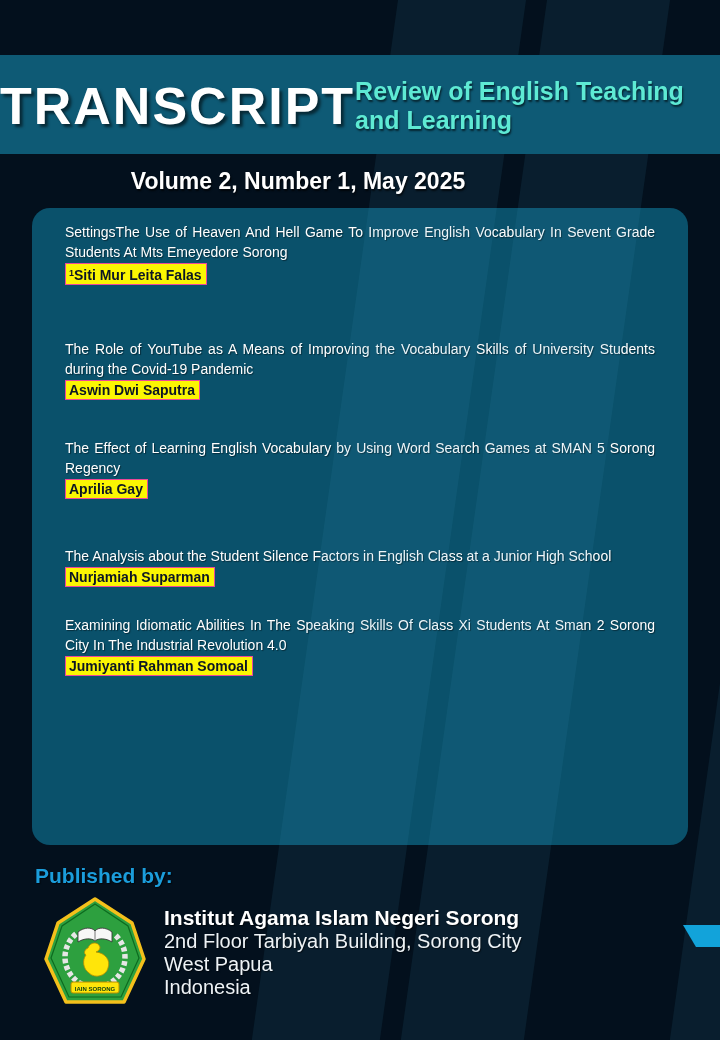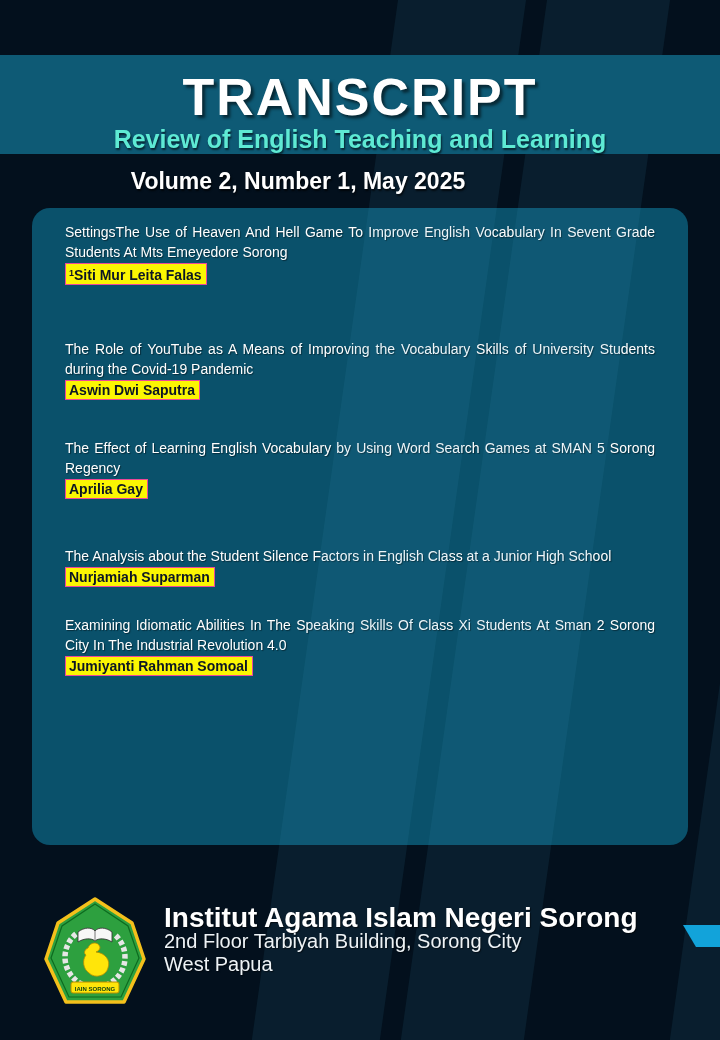--- a/index.html
+++ b/index.html
@@ -17,21 +17,21 @@
     z-index:2;pointer-events:none;
   }
   .stripe.s1{left:398px;width:128px;}
   .stripe.s2{left:547px;width:123px;}
   .stripe.s3{left:816px;width:220px;}
 
   
   .header-band{
     position:absolute;left:0;top:55px;width:720px;height:99px;
     background:#0e5a75;z-index:3;
-    display:flex;flex-direction:column;align-items:center;justify-content:flex-end;
+    display:flex;flex-direction:row;align-items:center;justify-content:center;
   }
   .journal-title{
     color:#ffffff;font-size:52px;font-weight:bold;letter-spacing:2px;
     line-height:1;margin-top:2px;
     text-shadow:3px 3px 3px rgba(0,0,0,0.55);
   }
   .journal-subtitle{
     color:#5eead4;font-size:25px;font-weight:bold;margin-top:2px;
     text-shadow:1px 2px 2px rgba(0,0,0,0.6);
   }
@@ -72,23 +72,22 @@
     color:#1b9ddb;font-size:21px;font-weight:bold;
     text-shadow:1px 1px 1px rgba(0,0,0,0.6);
   }
   .footer-row{
     position:absolute;left:42px;top:896px;z-index:3;
     display:flex;align-items:flex-start;
   }
   .logo-box{width:106px;height:114px;flex:0 0 auto;}
   .publisher-text{margin-left:16px;padding-top:10px;color:#eef3f6;}
   .publisher-name{
-    color:#ffffff;font-size:28px;font-weight:bold;line-height:24px;
+    color:#ffffff;font-size:21px;font-weight:bold;line-height:24px;
     text-shadow:1px 1px 1px rgba(0,0,0,0.6);
-    text-align:center;
   }
   .publisher-line{font-size:20px;line-height:23px;text-shadow:1px 1px 1px rgba(0,0,0,0.5);}
 
   
   .accent-bar{
     position:absolute;right:0;top:925px;width:37px;height:22px;z-index:3;
     background:#12a3da;
     clip-path:polygon(0% 0%, 100% 0%, 100% 100%, 35% 100%);
   }
 </style>
@@ -140,36 +139,38 @@
 
     <div class="article">
       <div class="title">Examining Idiomatic Abilities In The Speaking Skills Of Class Xi Students At Sman 2 Sorong City In The Industrial Revolution 4.0</div>
       <div class="author-line">
         <span class="hl"><span>Jumiyanti Rahman Somoal</span></span>
       </div>
     </div>
 
   </div>
 
+  <div class="published-by">Published by:</div>
 
   <div class="footer-row">
     <div class="logo-box">
       <svg width="106" height="114" viewBox="0 0 106 114" xmlns="http://www.w3.org/2000/svg">
         <path d="M53 3 L90 27 L102 63 L82 106 L24 106 L4 63 L16 27 Z" fill="#2da03f" stroke="#f4c01b" stroke-width="3.5" stroke-linejoin="round"></path>
         <path d="M53 8 L86 30 L97 62 L79 101 L27 101 L9 62 L20 30 Z" fill="none" stroke="#0c6b1f" stroke-width="1.2"></path>
         <path d="M34 38 A30 30 0 1 0 72 38" fill="none" stroke="#e6e6e6" stroke-width="5.5" stroke-dasharray="4.5 2.5"></path>
         <path d="M36 36 C42 31 50 31 53 35 C56 31 64 31 70 36 L70 46 C64 42 56 42 53 45 C50 42 42 42 36 46 Z" fill="#f7f7f7" stroke="#3a3a3a" stroke-width="0.9"></path>
         <line x1="53" y1="35" x2="53" y2="45" stroke="#777" stroke-width="1"></line>
         <path d="M46 52 C48 46 56 45 58 51 C58 54 56 55 54 56 C63 57 69 64 66 72 C64 80 53 83 47 77 C41 73 40 64 44 59 C41 57 43 53 46 52 Z" fill="#ffe50a" stroke="#b98c00" stroke-width="0.8"></path>
         <rect x="29" y="86" width="48" height="11" rx="2" fill="#ffe50a" stroke="#b98c00" stroke-width="1"></rect>
         <text x="53" y="94.5" text-anchor="middle" font-size="6" font-weight="bold" font-family="Liberation Sans, sans-serif" fill="#0a3d12">IAIN SORONG</text>
       </svg>
     </div>
     <div class="publisher-text">
       <div class="publisher-name">Institut Agama Islam Negeri Sorong</div>
       <div class="publisher-line">2nd Floor Tarbiyah Building, Sorong City</div>
       <div class="publisher-line">West Papua</div>
+      <div class="publisher-line">Indonesia</div>
     </div>
   </div>
 
   <div class="accent-bar"></div>
 
 </div>
 
 </body></html>

